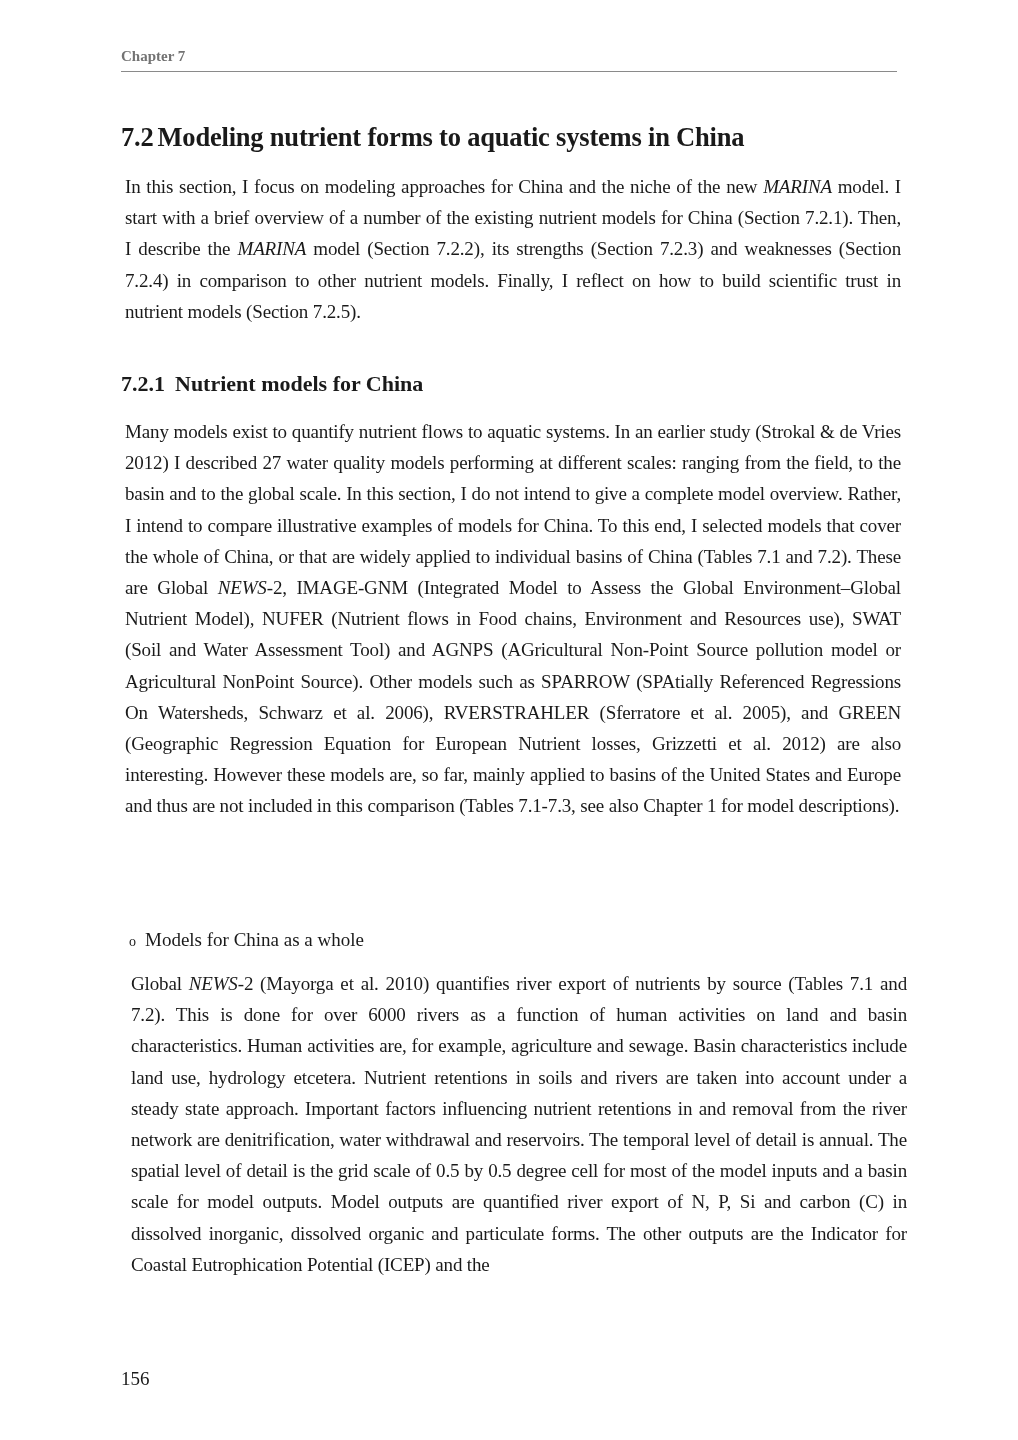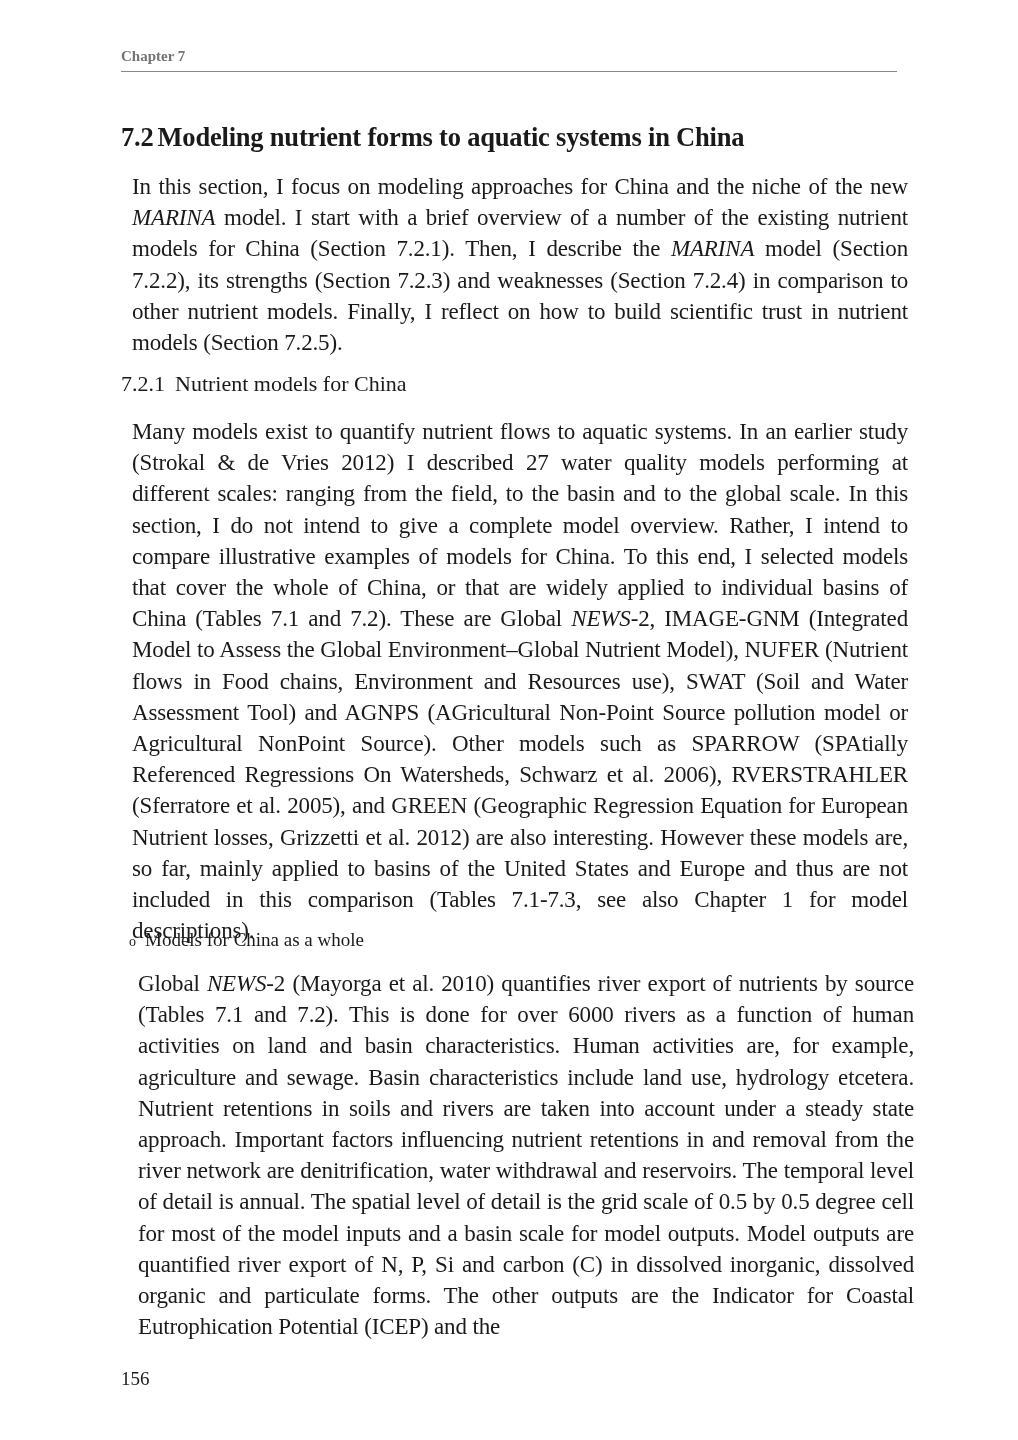--- a/index.html
+++ b/index.html
@@ -6,27 +6,27 @@
     body { width: 1018px; height: 1440px; position: relative; overflow: hidden;
            font-family: "Liberation Serif", serif; color: #1a1a1a; }
     .page { position: absolute; left: 121px; top: 0; width: 776px; }
     .running-head { position: absolute; top: 48px; left: 0; width: 776px;
                     font-size: 15px; font-weight: bold; color: #737373; }
     .rule { position: absolute; top: 71px; left: 0; width: 776px; height: 0;
             border-top: 1px solid #8a8a8a; }
     .h2 { position: absolute; top: 122px; left: 0; width: 776px; margin: 0;
           font-size: 26.5px; font-weight: bold; letter-spacing: -0.2px; color: #1a1a1a; }
     .h2 .num { margin-right: 4px; }
-    .para { position: absolute; left: 11px; width: 776px; margin: 0;
-            font-size: 23px; line-height: 31.2px; text-align: justify;
+    .para { position: absolute; left: 4px; width: 776px; margin: 0;
+            font-size: 19px; line-height: 31.2px; text-align: justify;
             text-align-last: left; letter-spacing: -0.15px; }
     .para i { font-style: italic; }
     .p1 { top: 171px; }
     .h3 { position: absolute; top: 371px; left: 0; margin: 0; font-size: 22px;
-          font-weight: normal; color: #1a1a1a; }
+          font-weight: bold; color: #1a1a1a; }
     .h3 .num { margin-right: 10px; }
     .p2 { top: 416px; }
     .bullet { position: absolute; top: 929px; left: 0; font-size: 19px; margin-left: 8px; }
     .bullet .mark { display: inline-block; font-size: 14px; margin-right: 9px; }
     .p3 { top: 968px; margin-left: 6px; }
     .page-number { position: absolute; top: 1368px; left: 0; font-size: 19px; }
   </style>
 </head>
 <body>
 

